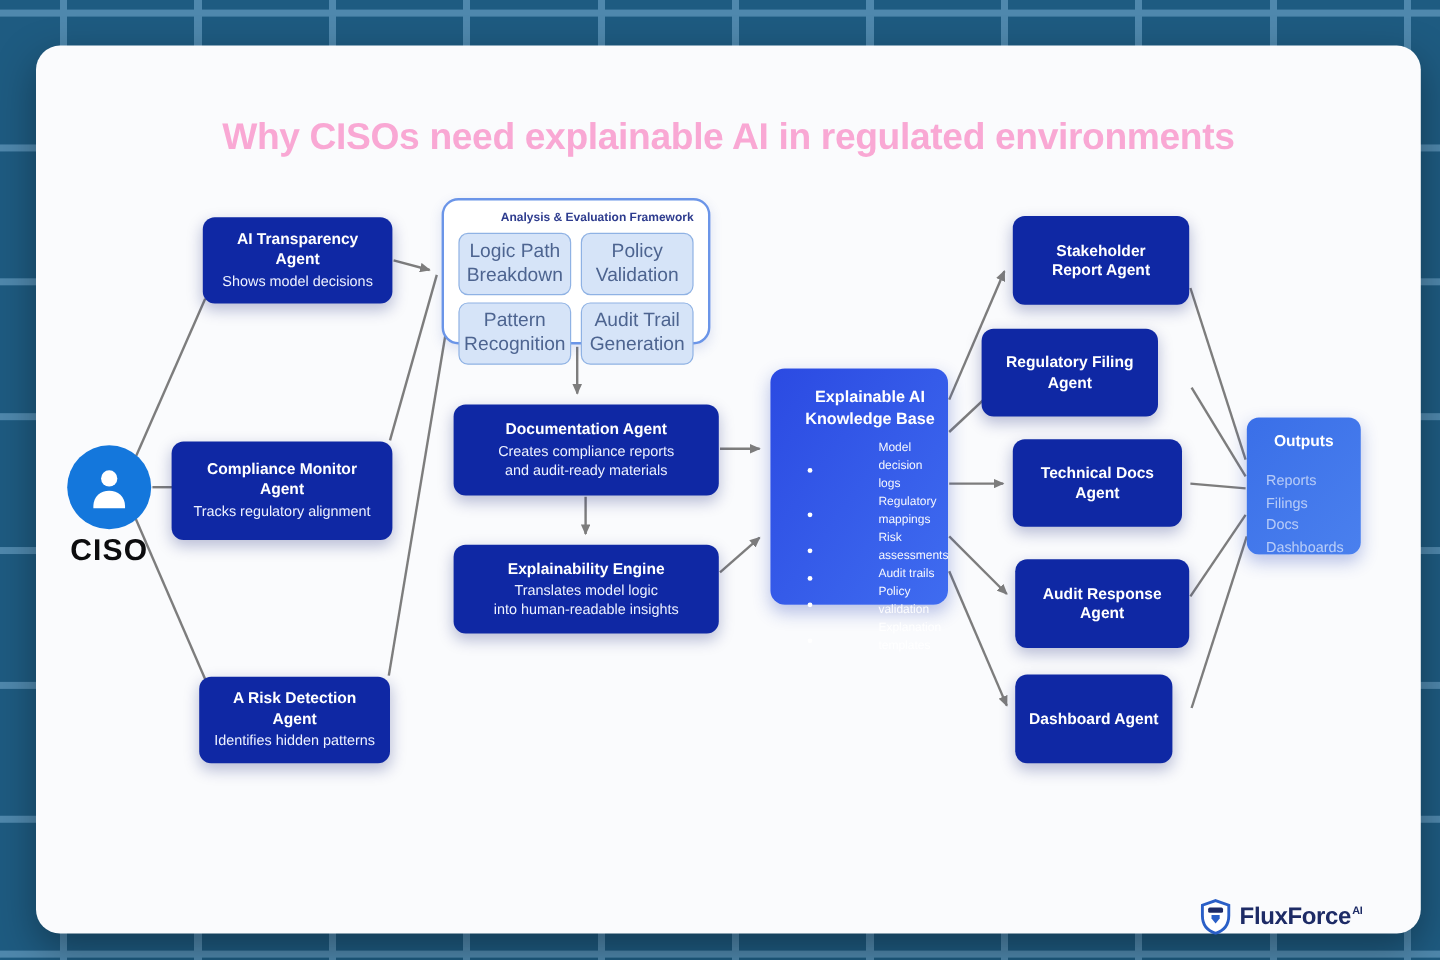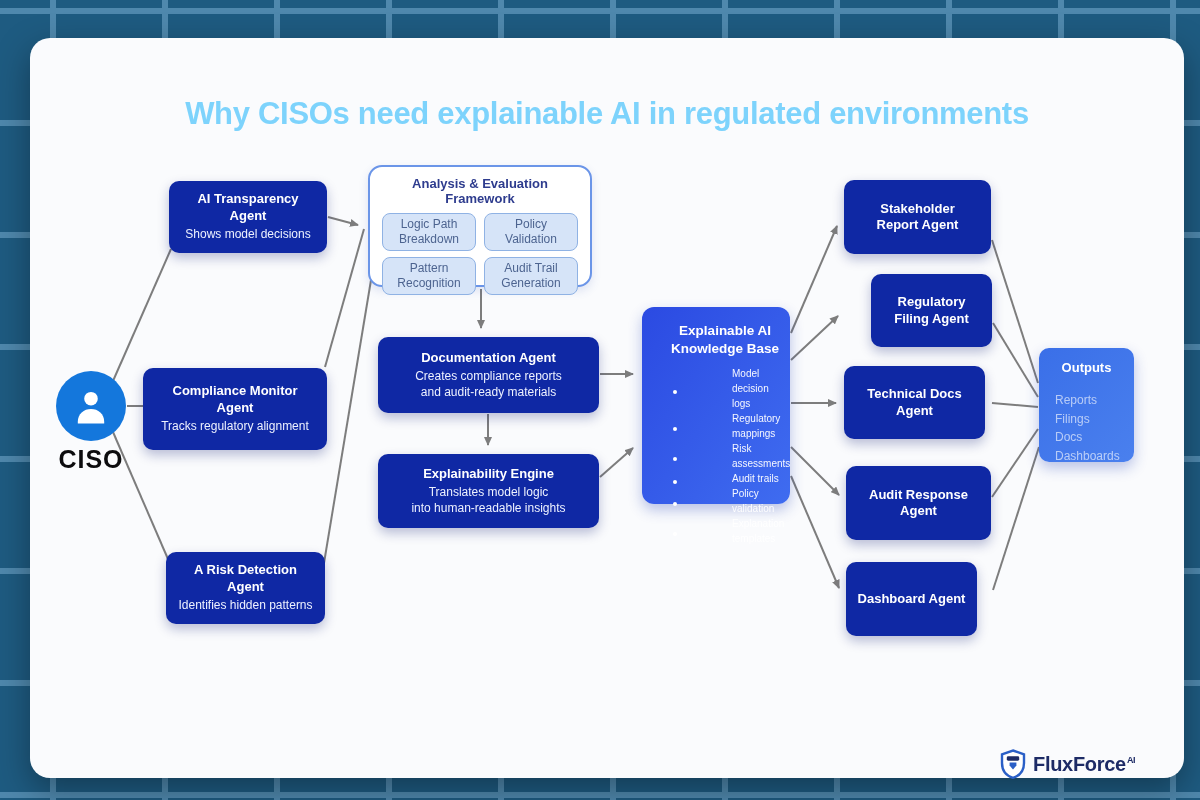--- a/index.html
+++ b/index.html
@@ -14,21 +14,21 @@
     background-position:50px 0, 0 8px;
     overflow:hidden;
   }
   .card {
     position:absolute; left:30px; top:38px; width:1154px; height:740px;
     background:#fafbfd; border-radius:20px;
     box-shadow:0 12px 34px rgba(0,0,0,.35);
   }
   .page-title {
     position:absolute; left:30px; top:96px; width:1154px;
-    text-align:center; font-size:31px; font-weight:bold; color:#7dd3fc;
+    text-align:center; font-size:31px; font-weight:bold; color:#f9a8d4;
     letter-spacing:-.3px;
   }
   svg.connectors { position:absolute; left:0; top:0; width:1200px; height:800px; }
   .conn { stroke:#7d7d7d; stroke-width:2; fill:none; }
 
   .node {
     position:absolute; display:flex; flex-direction:column;
     align-items:center; justify-content:center; text-align:center;
     border-radius:10px; padding:6px 10px;
   }
@@ -37,28 +37,28 @@
     box-shadow:0 5px 12px rgba(10,25,110,.28);
   }
   .node-title { font-size:13px; font-weight:bold; line-height:1.25; white-space:pre-line; }
   .node-sub { font-size:12px; line-height:1.3; margin-top:3px; color:#edf1ff; white-space:pre-line; }
 
   .framework {
     position:absolute; left:368px; top:165px; width:224px; height:122px;
     background:#ffffff; border:2px solid #6b95e8; border-radius:14px;
     padding:9px 12px; box-shadow:0 4px 10px rgba(60,90,180,.15);
   }
-  .framework-title { font-size:13px; font-weight:bold; color:#2e3c8e; text-align:center; }
+  .framework-title { font-size:10px; font-weight:bold; color:#2e3c8e; text-align:right; }
   .framework-grid {
     display:grid; grid-template-columns:1fr 1fr; gap:6px 8px; margin-top:7px;
   }
   .chip {
     background:#d6e4f8; border:1.5px solid #8fb2e4; border-radius:8px;
-    height:38px; display:flex; align-items:center; justify-content:center;
-    font-size:12px; line-height:1.25; color:#4d6490; text-align:center;
+    height:52px; display:flex; align-items:center; justify-content:center;
+    font-size:16px; line-height:1.25; color:#4d6490; text-align:center;
     white-space:pre-line;
   }
 
   .kb {
     position:absolute; left:642px; top:307px; width:148px; height:197px;
     background:linear-gradient(125deg,#2b4ae2 0%,#3f6cf0 100%);
     border-radius:12px; color:#fff; padding:15px 10px 10px 28px;
     box-shadow:0 6px 14px rgba(30,60,180,.3);
   }
   .kb-title { font-size:13.5px; font-weight:bold; text-align:center; line-height:1.3; white-space:pre-line; }
@@ -136,21 +136,21 @@
 <div class="ciso-label">CISO</div>
 
 <div class="node navy" style="left:169px;top:181px;width:158px;height:72px">
   <div class="node-title">AI Transparency Agent</div>
   <div class="node-sub">Shows model decisions</div>
 </div>
 <div class="node navy" style="left:143px;top:368px;width:184px;height:82px">
   <div class="node-title">Compliance Monitor Agent</div>
   <div class="node-sub">Tracks regulatory alignment</div>
 </div>
-<div class="node navy" style="left:166px;top:552px;width:159px;height:72px">
+<div class="node navy" style="left:166px;top:564px;width:159px;height:72px">
   <div class="node-title">A Risk Detection Agent</div>
   <div class="node-sub">Identifies hidden patterns</div>
 </div>
 
 <div class="framework">
   <div class="framework-title">Analysis &amp; Evaluation Framework</div>
   <div class="framework-grid">
     <div class="chip">Logic Path
 Breakdown</div>
     <div class="chip">Policy
@@ -201,21 +201,21 @@
         <span class="dot"></span>
         <span>Explanation templates</span>
       </div>
   </div>
 </div>
 
 <div class="node navy" style="left:844px;top:180px;width:147px;height:74px">
   <div class="node-title">Stakeholder
 Report Agent</div>
 </div>
-<div class="node navy" style="left:871px;top:274px;width:121px;height:73px">
+<div class="node navy" style="left:818px;top:274px;width:147px;height:73px">
   <div class="node-title">Regulatory Filing Agent</div>
 </div>
 <div class="node navy" style="left:844px;top:366px;width:141px;height:73px">
   <div class="node-title">Technical Docs Agent</div>
 </div>
 <div class="node navy" style="left:846px;top:466px;width:145px;height:74px">
   <div class="node-title">Audit Response Agent</div>
 </div>
 <div class="node navy" style="left:846px;top:562px;width:131px;height:74px">
   <div class="node-title">Dashboard Agent</div>

